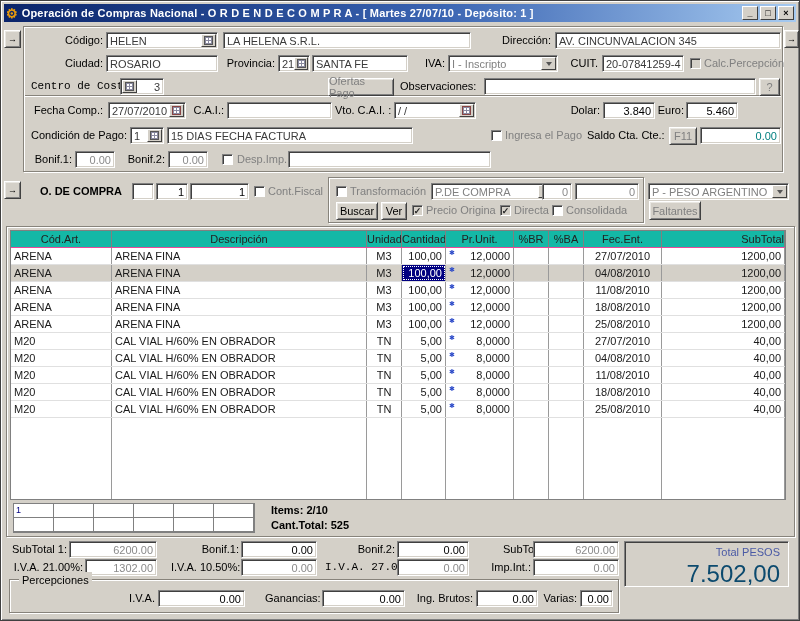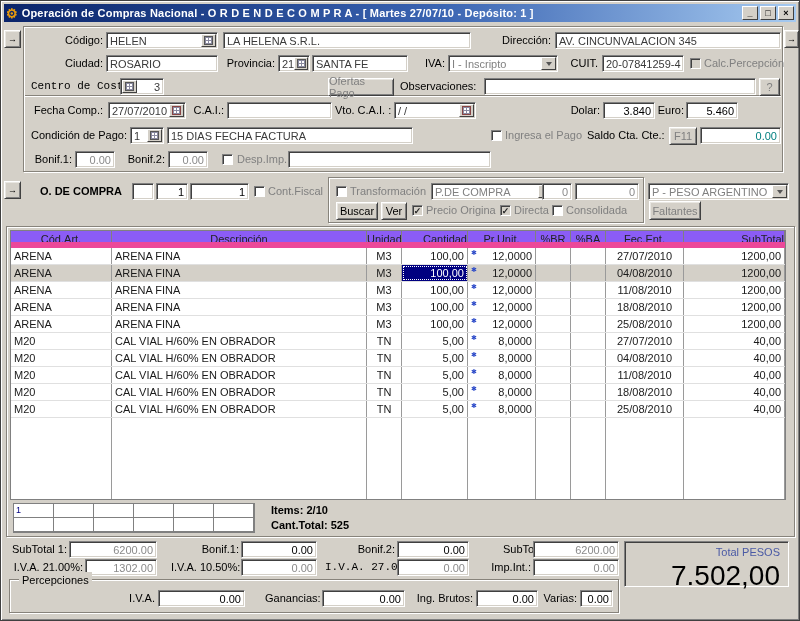--- a/index.html
+++ b/index.html
@@ -52,43 +52,43 @@
             background:linear-gradient(90deg,#0a246a 0%,#3a64b2 55%,#a6caf0 100%);
             color:#fff;font-weight:bold;display:flex;align-items:center;padding:0 2px;}
   .tb-title{flex:1;font-size:11px;letter-spacing:.2px;white-space:nowrap;overflow:hidden;}
   .tb-btn{width:16px;height:14px;background:#d4d0c8;border:1px solid;border-color:#fff #404040 #404040 #fff;
           color:#000;font-size:9px;font-weight:bold;display:flex;align-items:center;justify-content:center;margin-left:2px;}
   .gear{color:#eb9c0a;font-size:13px;margin-right:4px;line-height:13px;}
   
   .grid-outer{position:absolute;left:5px;top:225px;width:789px;height:311px;}
   .tbl{position:absolute;left:3px;top:3px;width:776px;height:270px;background:#fff;
        border:1px solid #808080;overflow:hidden;}
-  .thead{display:flex;height:17px;background:#8b5cf6;border-bottom:6px solid #ec4899;}
+  .thead{display:flex;height:17px;background:#14b8a6;border-bottom:1px solid #ec4899;}
   .hcell{border-right:1px solid #808080;text-align:center;line-height:16px;font-size:11px;color:#222;
          overflow:hidden;white-space:nowrap;flex:0 0 auto;}
   .trow{display:flex;height:17px;border-bottom:1px solid #e0e0e0;}
   .trow.sel{background:#d4d0c8;}
   .tcell{border-right:1px solid #9a9a9a;font-size:11px;line-height:16px;padding:0 3px;
          overflow:hidden;white-space:nowrap;flex:0 0 auto;color:#1a1a1a;}
   .selcell{background:#000080;color:#fff;outline:1px dotted #fff;outline-offset:-2px;}
   .w-cod{width:101px;} .w-desc{width:255px;} .w-unidad{width:35px;text-align:center;}
-  .w-cant{width:66px;text-align:right;} .w-pru{width:68px;} .w-br{width:35px;} .w-ba{width:35px;}
+  .w-cant{width:44px;text-align:right;} .w-pru{width:68px;} .w-br{width:35px;} .w-ba{width:35px;}
   .w-fec{width:78px;text-align:center;} .w-sub{flex:1 1 auto;text-align:right;}
   .pru-in{display:flex;width:100%;}
   .mark{color:#2b49c8;font-size:7px;line-height:9px;flex:0 0 10px;}
   .pruv{flex:1;text-align:right;}
   .filler{height:81px;border-bottom:none;}
   
   .mini{position:absolute;left:12px;top:502px;display:grid;grid-template-columns:repeat(6,40px);
         grid-template-rows:14px 14px;background:#fff;border:1px solid #808080;}
   .mcell{border-right:1px solid #808080;border-bottom:1px solid #808080;font-size:9px;line-height:13px;
          padding-left:2px;color:#000080;}
   .bold{font-weight:bold;}
   .totlabel{color:#4a5aa5;}
-  .totval{font-size:28px;color:#000000;}
+  .totval{font-size:24px;color:#0c4a6e;}
 </style>
 </head>
 <body>
 
 <div class="win">
 
   <div class="titlebar">
     <span class="gear">⚙</span>
     <span class="tb-title">Operación de Compras Nacional - O R D E N  D E  C O M P R A - [ Martes 27/07/10 - Depósito: 1 ]</span>
     <span class="tb-btn">_</span>

